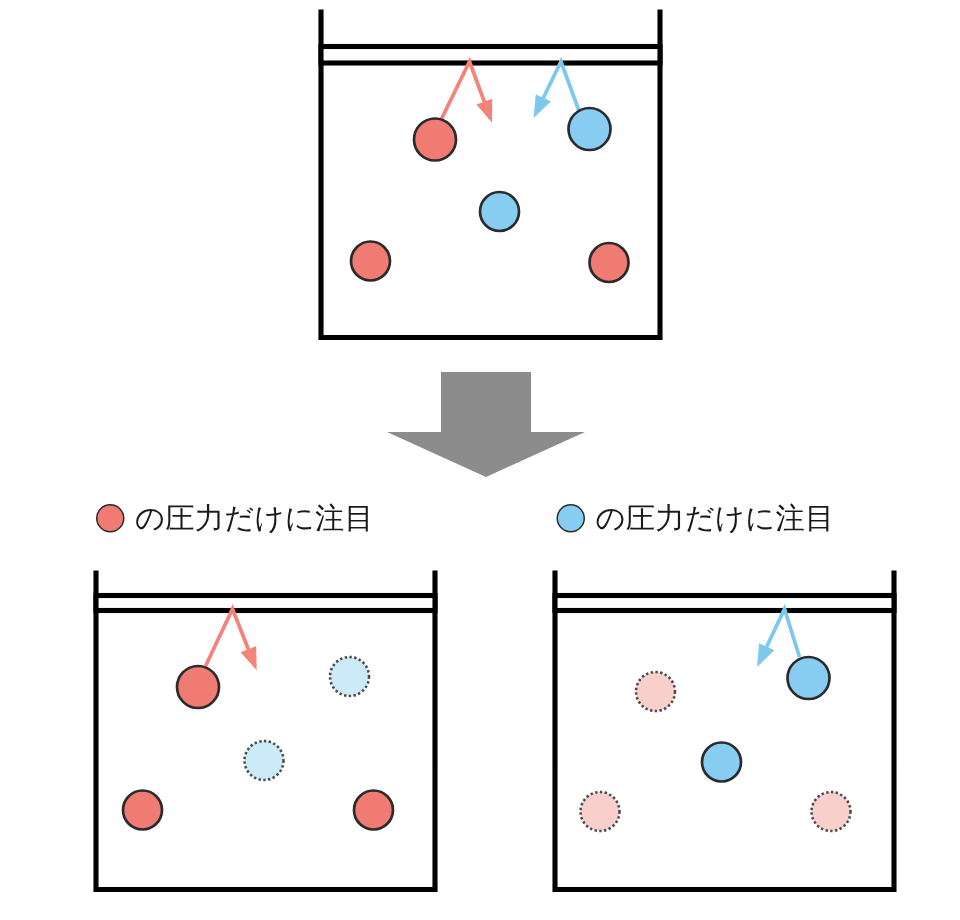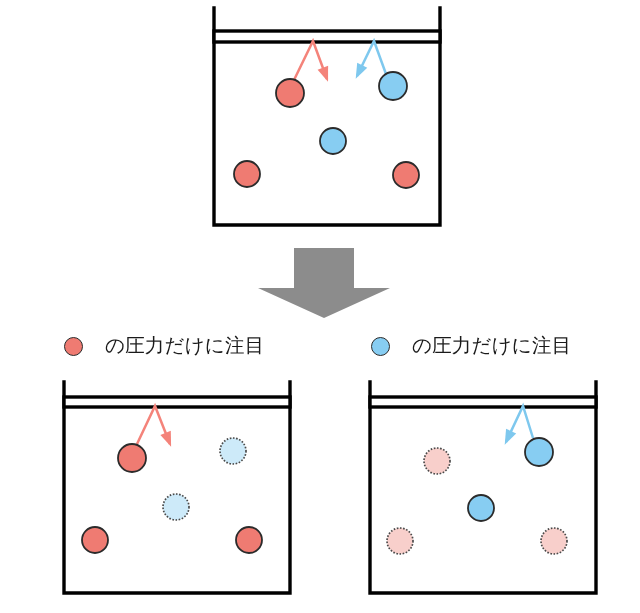--- a/index.html
+++ b/index.html
@@ -25,22 +25,22 @@
     position: absolute;
     left: 0;
     top: 0;
     width: 640px;
     height: 613px;
     display: block;
   }
   .label-row {
     position: absolute;
     display: flex;
-    align-items: flex-end;
-    gap: 22px;
+    align-items: flex-start;
+    gap: 7px;
     white-space: nowrap;
   }
   .label-text {
     font-family: "DejaVu Sans", "Liberation Sans", sans-serif;
     font-size: 19.5px;
     color: #1a1a1a;
     letter-spacing: 0.2px;
     line-height: 1;
   }
   .label-dot {

